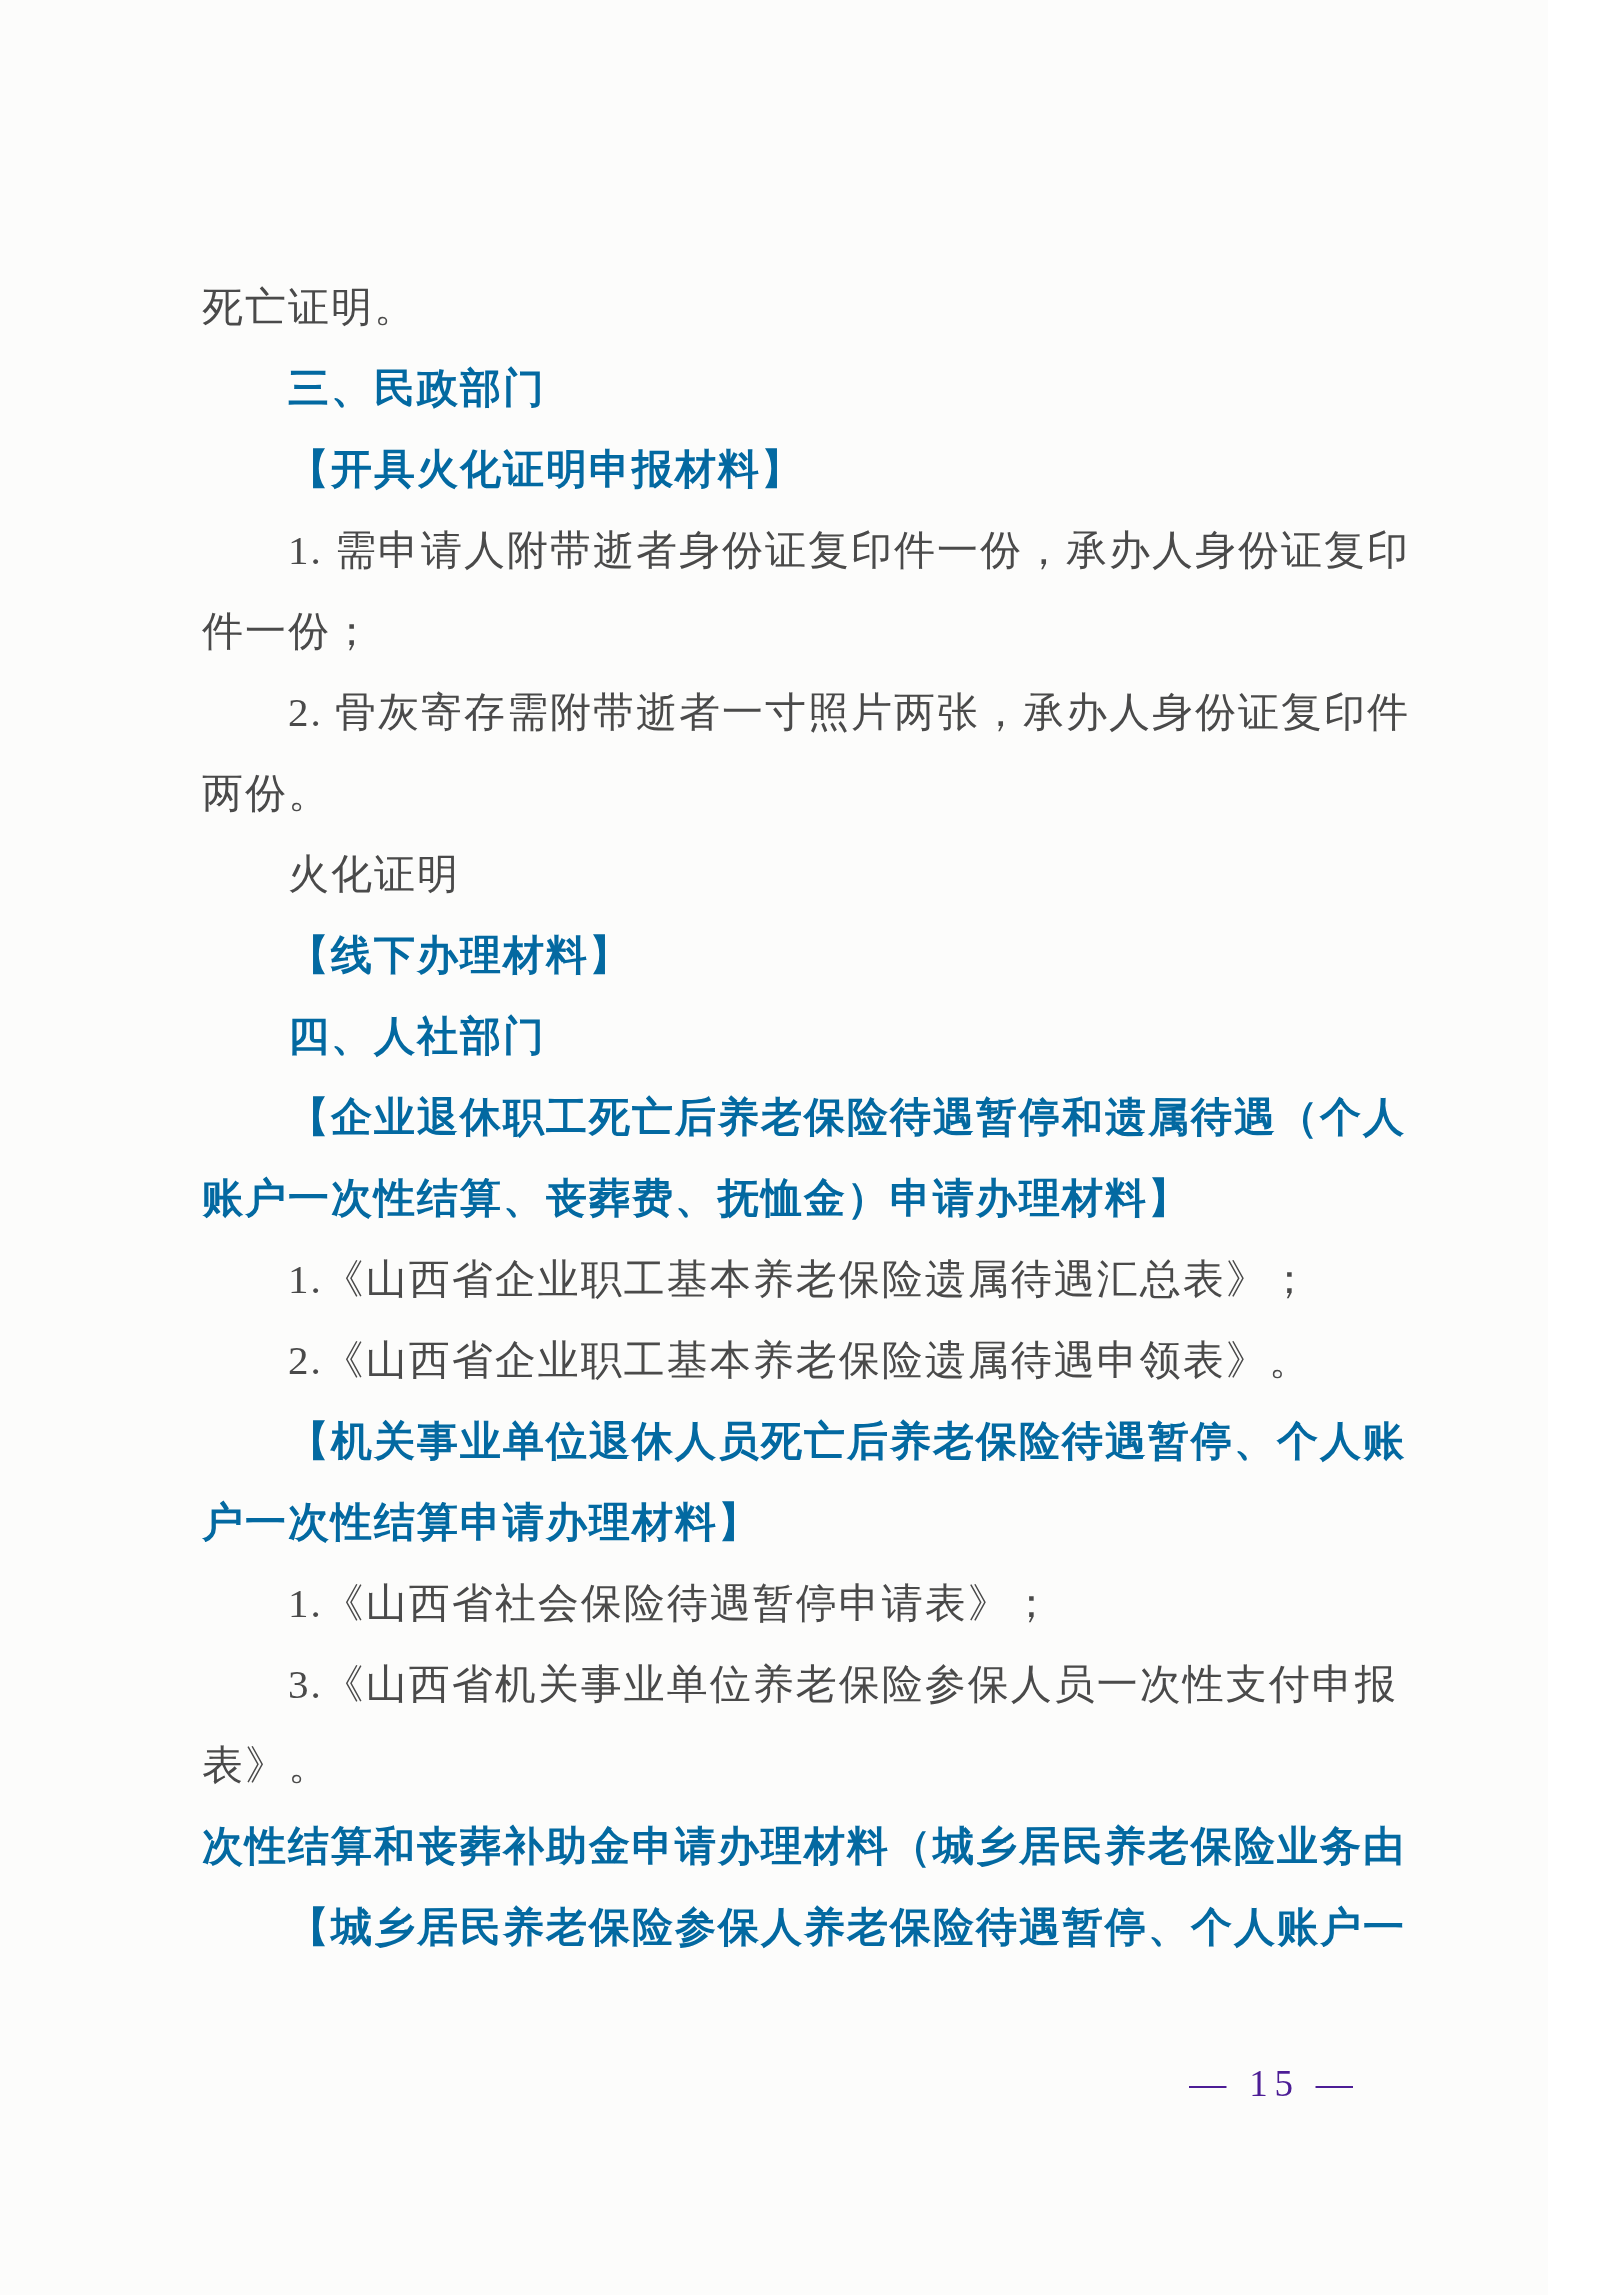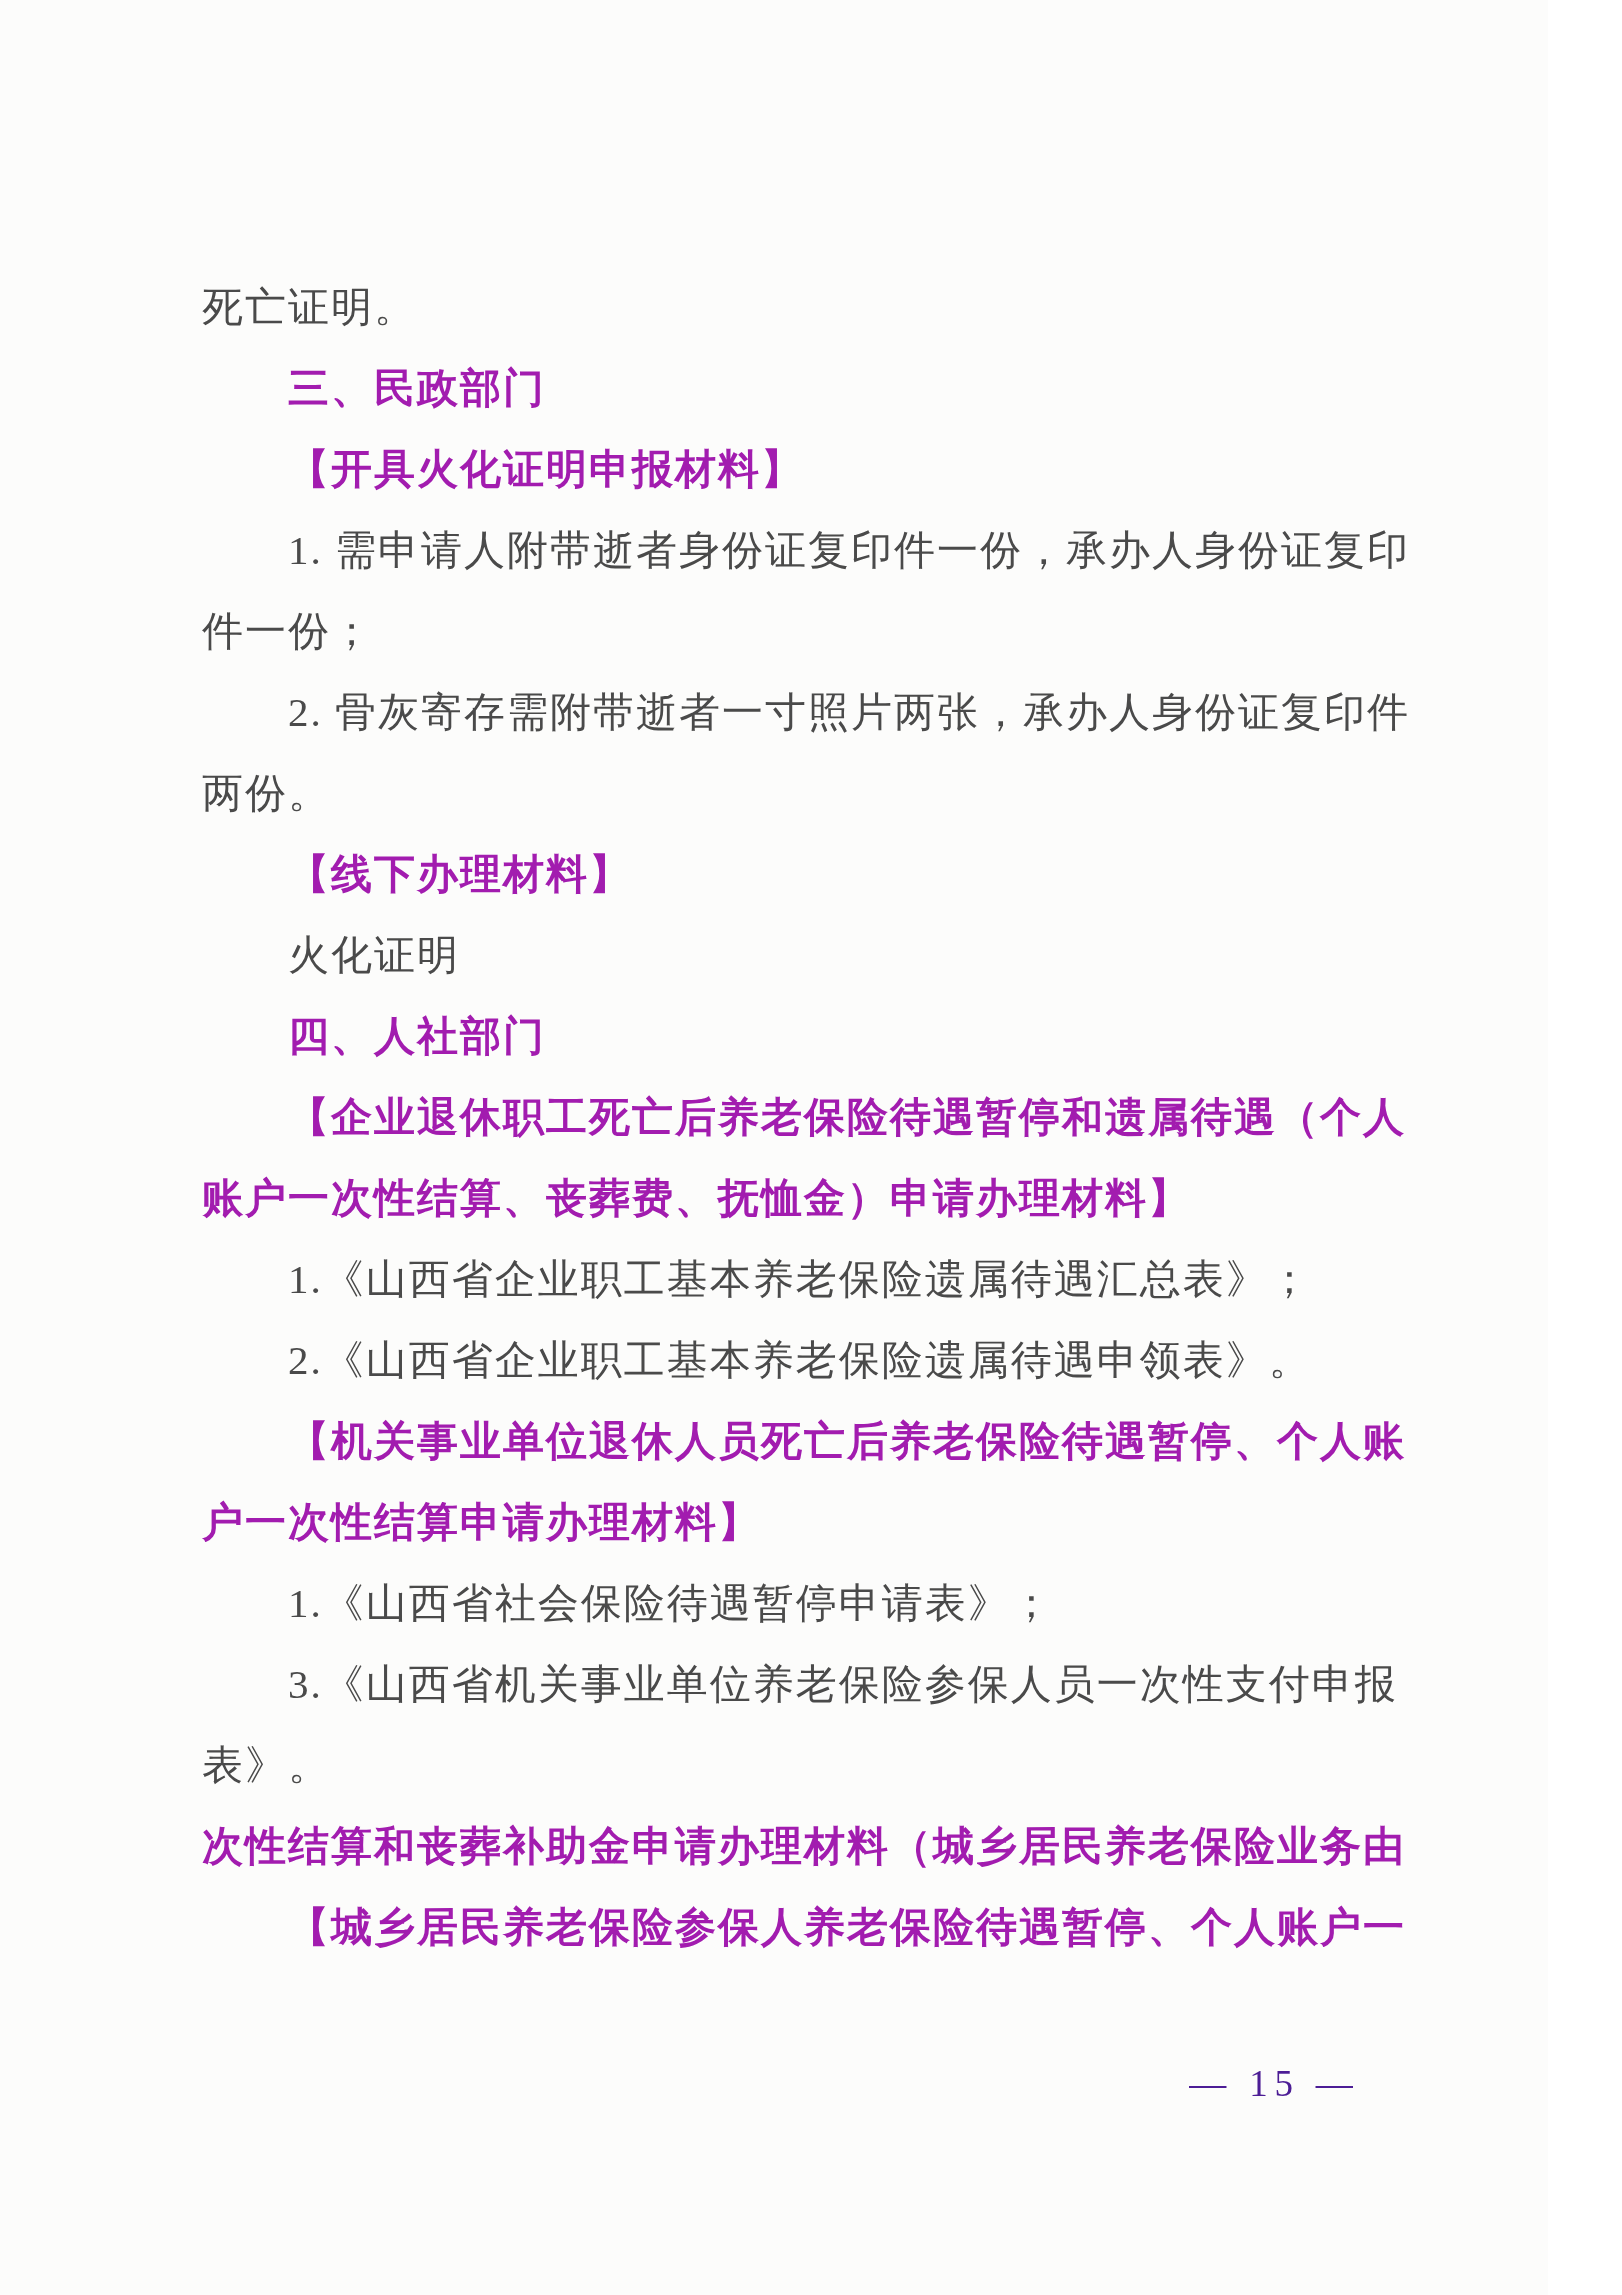--- a/index.html
+++ b/index.html
@@ -29,21 +29,21 @@
     letter-spacing: 2px;
     white-space: nowrap;
     color: #4a4a4a;
     font-weight: normal;
   }
   .line.indent {
     padding-left: 86px;
   }
   .line.bold {
     font-weight: bold;
-    color: #a21caf;
+    color: #0369a1;
   }
   .footer {
     position: absolute;
     top: 2058px;
     left: 1111px;
     width: 327px;
     height: 52px;
     line-height: 52px;
     text-align: center;
     font-size: 37px;
@@ -56,22 +56,22 @@
 
 <div class="page">
   <div class="text-block">
     <div class="line">死亡证明。</div>
     <div class="line indent bold">三、民政部门</div>
     <div class="line indent bold">【开具火化证明申报材料】</div>
     <div class="line indent">1. 需申请人附带逝者身份证复印件一份，承办人身份证复印</div>
     <div class="line">件一份；</div>
     <div class="line indent">2. 骨灰寄存需附带逝者一寸照片两张，承办人身份证复印件</div>
     <div class="line">两份。</div>
+    <div class="line indent">火化证明</div>
     <div class="line indent bold">【线下办理材料】</div>
-    <div class="line indent">火化证明</div>
     <div class="line indent bold">四、人社部门</div>
     <div class="line indent bold">【企业退休职工死亡后养老保险待遇暂停和遗属待遇（个人</div>
     <div class="line bold">账户一次性结算、丧葬费、抚恤金）申请办理材料】</div>
     <div class="line indent">1.《山西省企业职工基本养老保险遗属待遇汇总表》；</div>
     <div class="line indent">2.《山西省企业职工基本养老保险遗属待遇申领表》。</div>
     <div class="line indent bold">【机关事业单位退休人员死亡后养老保险待遇暂停、个人账</div>
     <div class="line bold">户一次性结算申请办理材料】</div>
     <div class="line indent">1.《山西省社会保险待遇暂停申请表》；</div>
     <div class="line indent">3.《山西省机关事业单位养老保险参保人员一次性支付申报</div>
     <div class="line">表》。</div>

